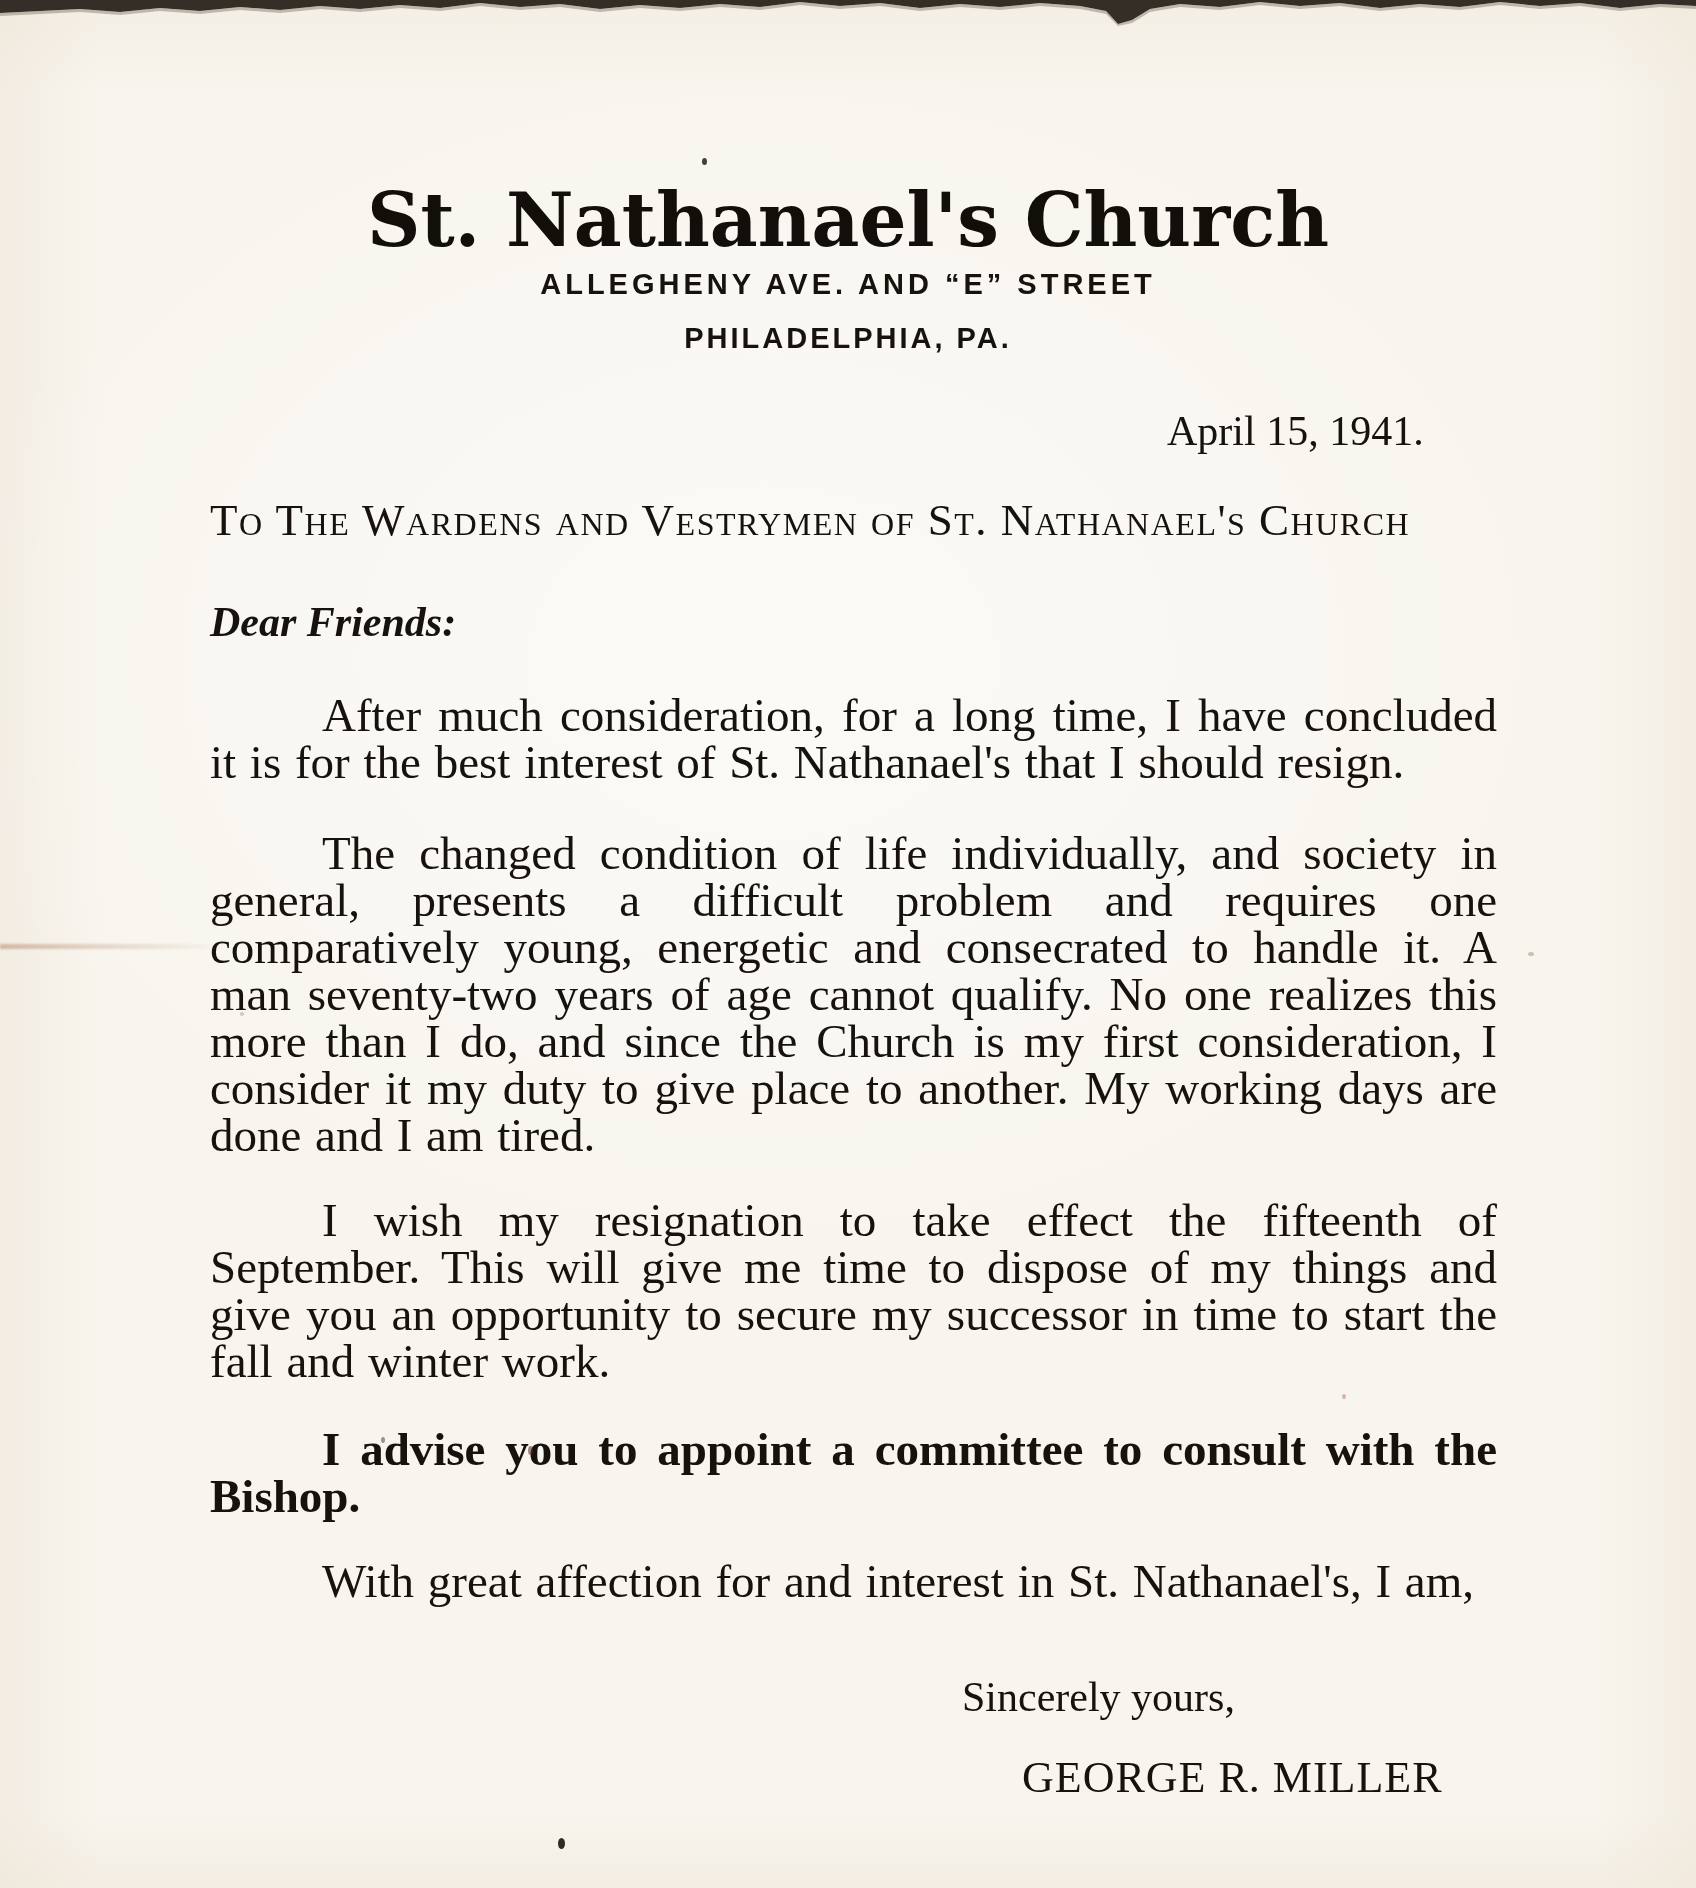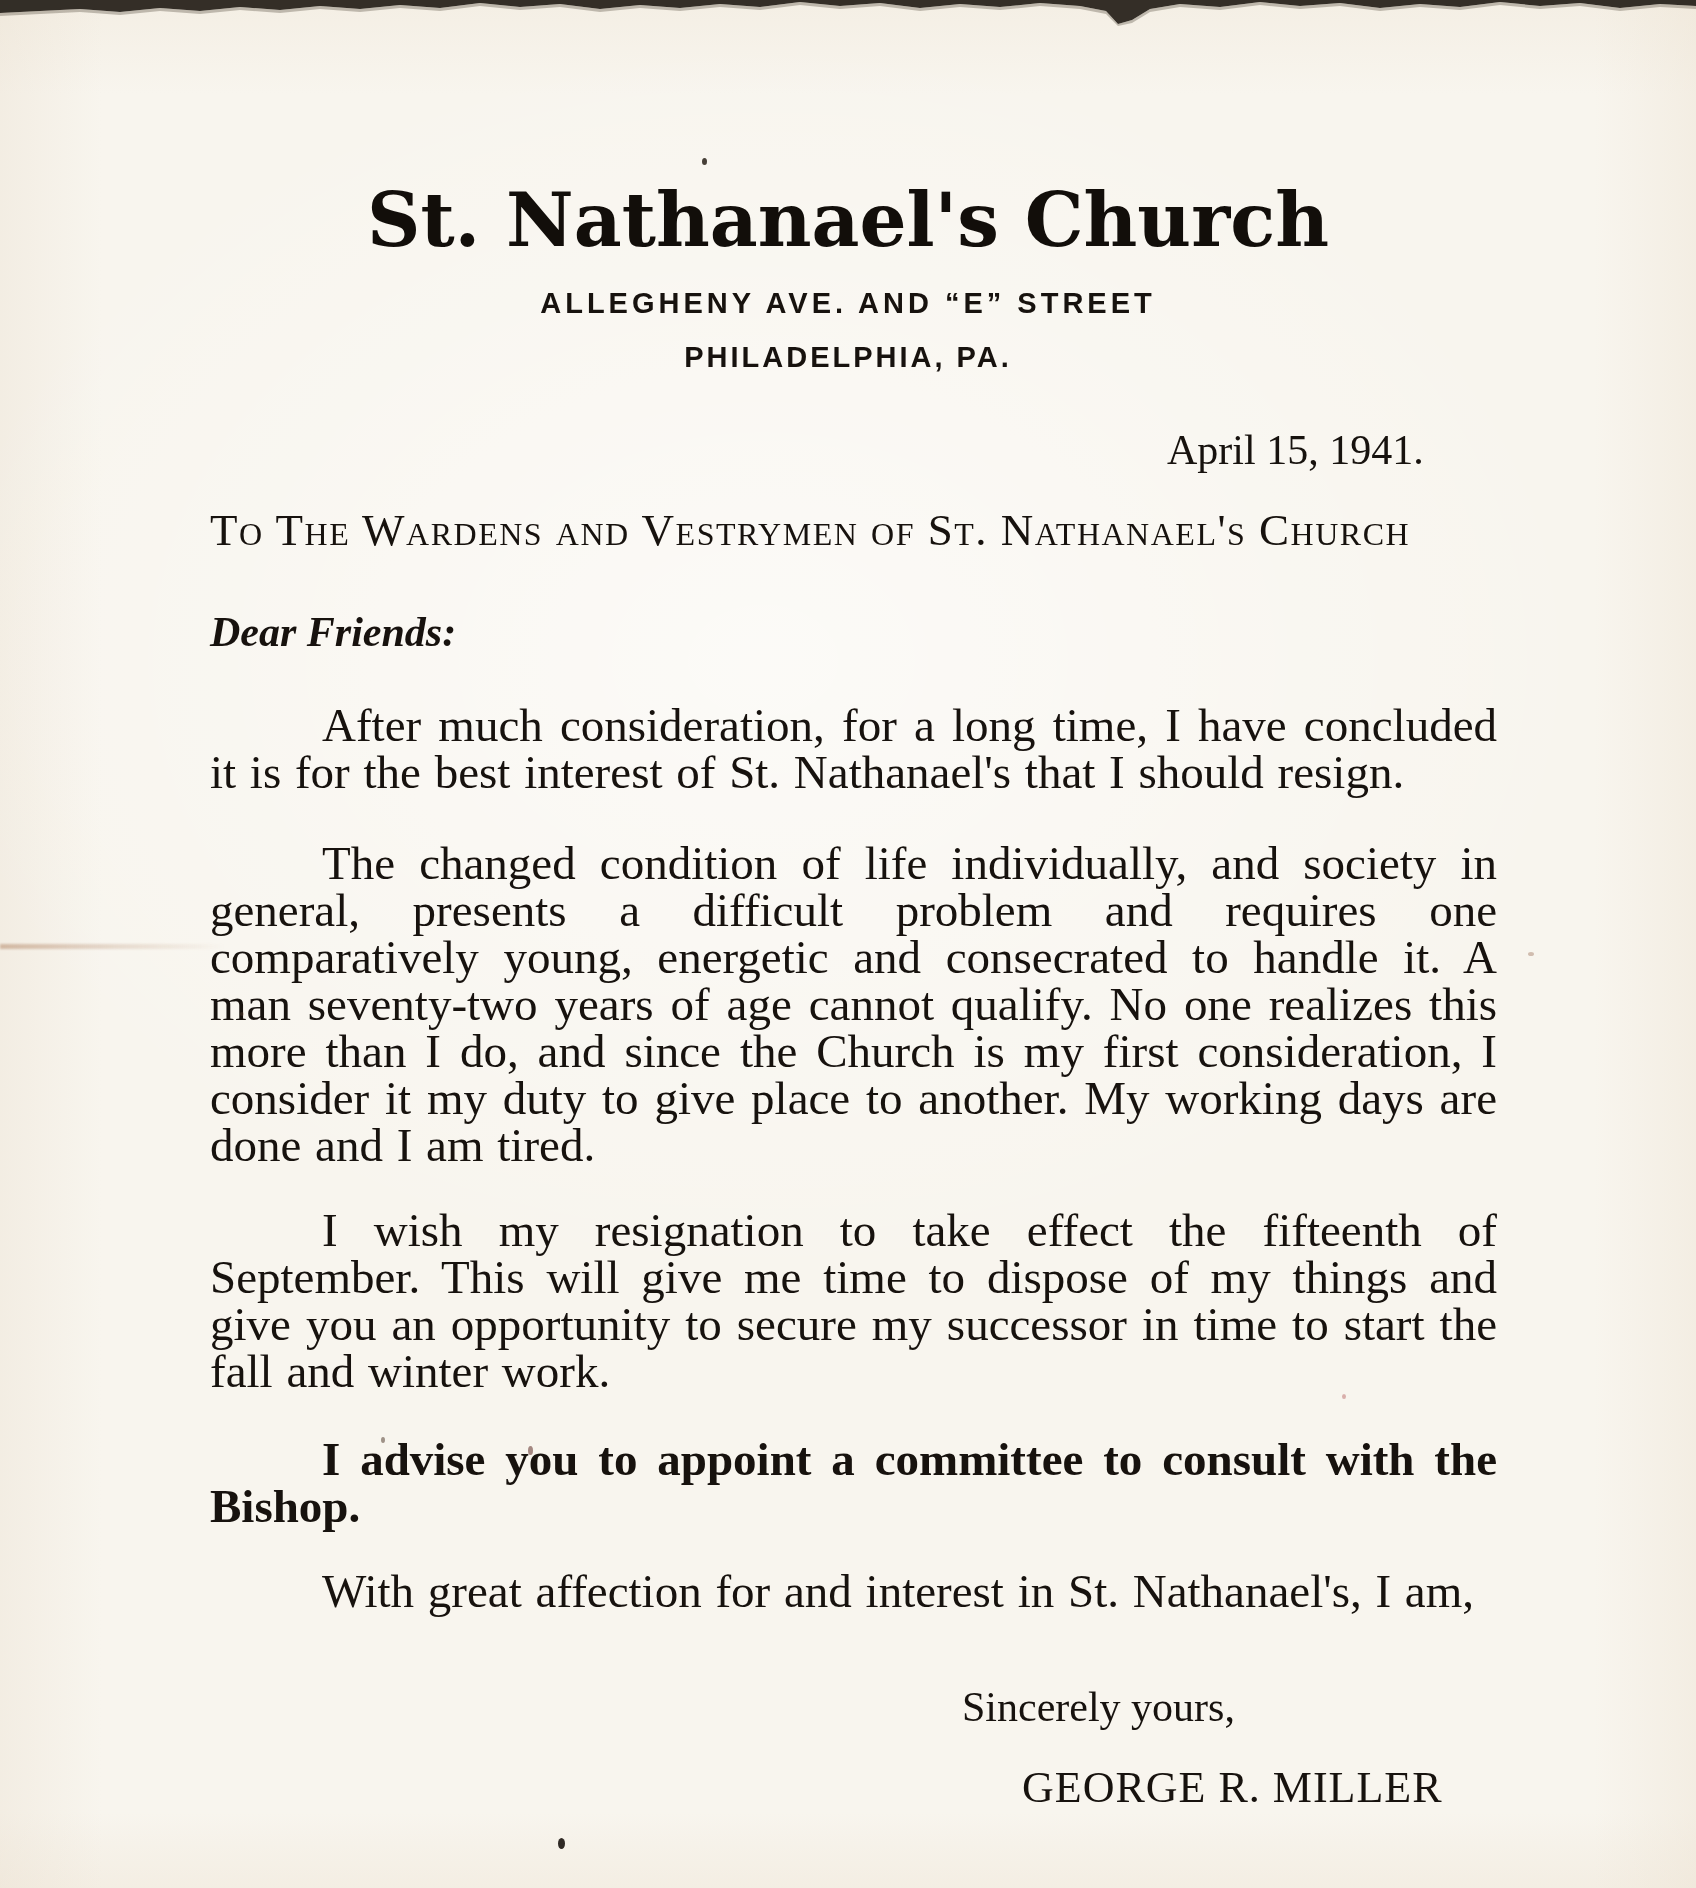--- a/index.html
+++ b/index.html
@@ -43,21 +43,21 @@
   .church-name {
     font-family: "DejaVu Serif", serif;
     font-weight: bold;
     font-size: 74px;
     line-height: 1;
     letter-spacing: 0px;
     color: #120e0a;
   }
 
   .address-line {
-    margin-top: 30px;
+    margin-top: 11px;
     font-family: "Liberation Sans", sans-serif;
     font-weight: bold;
     font-size: 29px;
     letter-spacing: 4px;
     color: #17120e;
     text-align: center;
   }
 
   .city-line {
     margin-top: 21px;
@@ -69,21 +69,21 @@
 
   .date-line {
     margin-top: 54px;
     margin-left: 1167px;
     font-size: 42px;
     line-height: 44px;
     white-space: nowrap;
   }
 
   .recipient {
-    margin-top: 35px;
+    margin-top: 44px;
     margin-left: 210px;
     font-variant: small-caps;
     font-size: 45px;
     line-height: 47px;
     letter-spacing: 1.5px;
     white-space: nowrap;
   }
 
   .salutation {
     margin-top: 56px;

